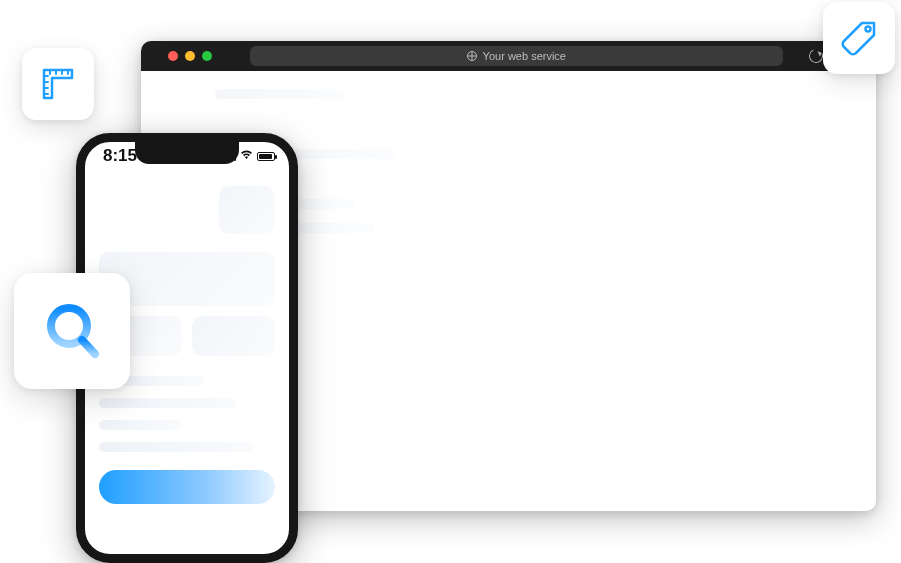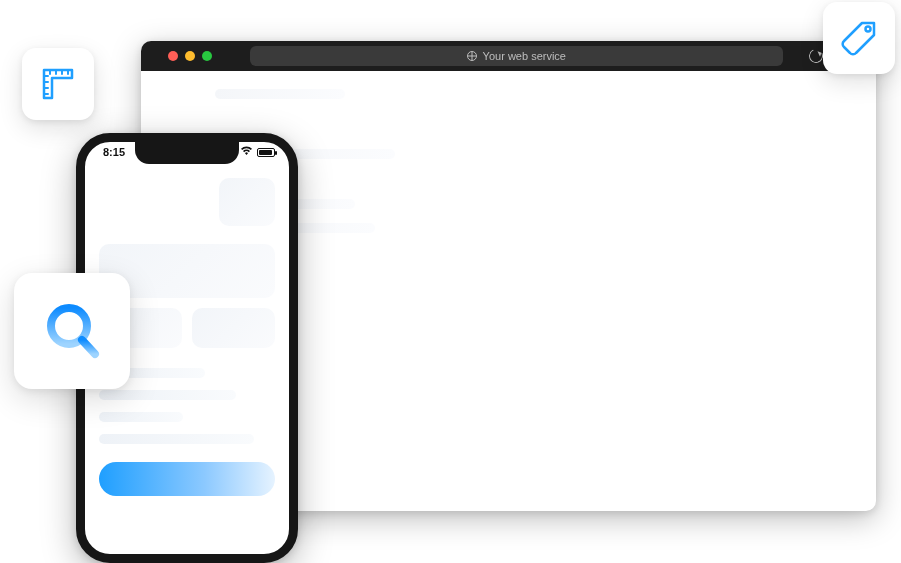--- a/index.html
+++ b/index.html
@@ -82,21 +82,21 @@
     transform: translateX(-50%);
     width: 104px; height: 22px;
     background: #161616;
     border-radius: 0 0 14px 14px;
   }
   .status-bar {
     display: flex;
     justify-content: space-between;
     align-items: center;
     padding: 4px 14px 0 18px;
-    font-size: 11px;
+    font-size: 17px;
     font-weight: 700;
     color: #111;
   }
   .status-right { display:flex; gap:4px; align-items:center; }
   .signal { display:flex; gap:1px; align-items:flex-end;}
   .signal span{ width:2px; background:#111; border-radius:1px;}
   .signal span:nth-child(1){height:4px;} .signal span:nth-child(2){height:6px;} .signal span:nth-child(3){height:8px;} .signal span:nth-child(4){height:10px;}
   .wifi { font-size:11px; }
   .battery { width:18px; height:9px; border:1px solid #111; border-radius:2px; position:relative;}
   .battery::after{content:"";position:absolute;right:-3px;top:2px;width:2px;height:4px;background:#111;border-radius:1px;}

